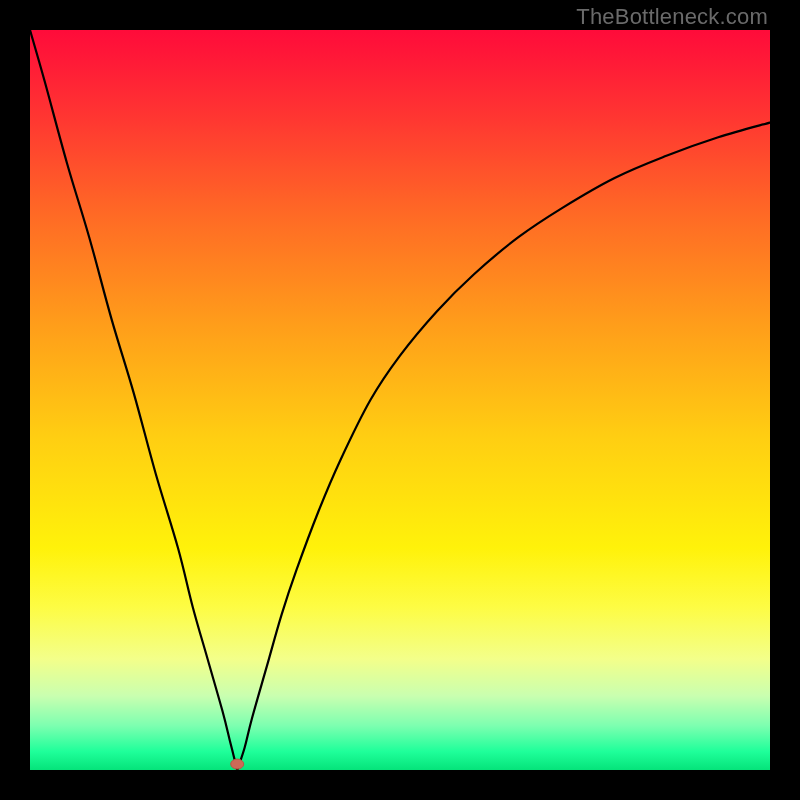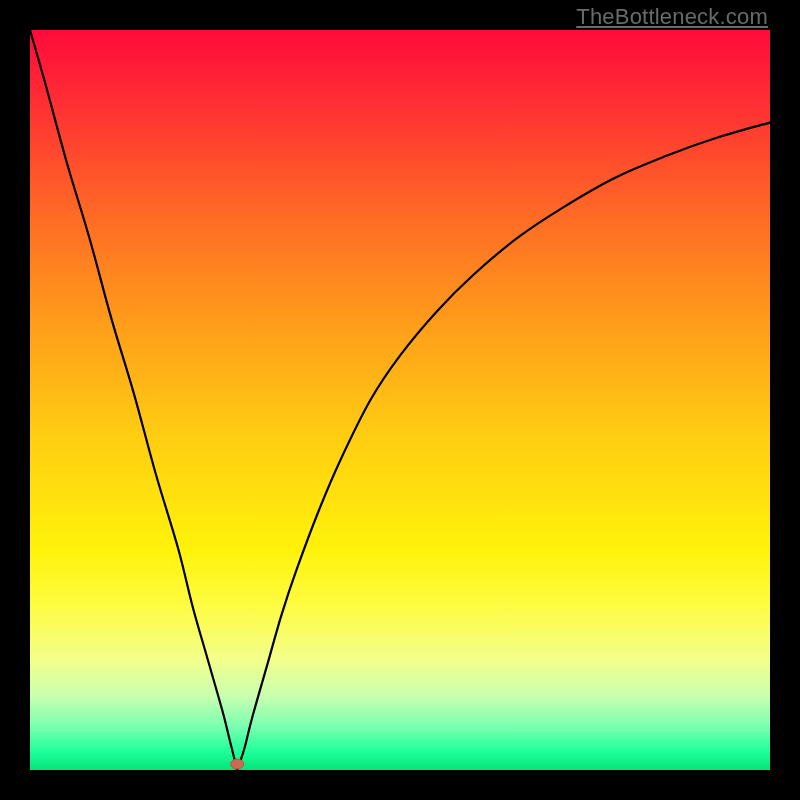--- a/index.html
+++ b/index.html
@@ -42,21 +42,20 @@
   .watermark {
     position: absolute;
     top: 4px;
     right: 32px;
     color: #6a6a6a;
     font-size: 22px;
     font-weight: 500;
     letter-spacing: 0.2px;
     text-align: right;
     user-select: none;
-    text-decoration: underline;
   }
 </style>
 </head>
 <body>
 
 <div class="frame">
 
   <div class="plot-area">
 
     <svg class="gradient-bg" viewBox="0 0 740 740" preserveAspectRatio="none">

